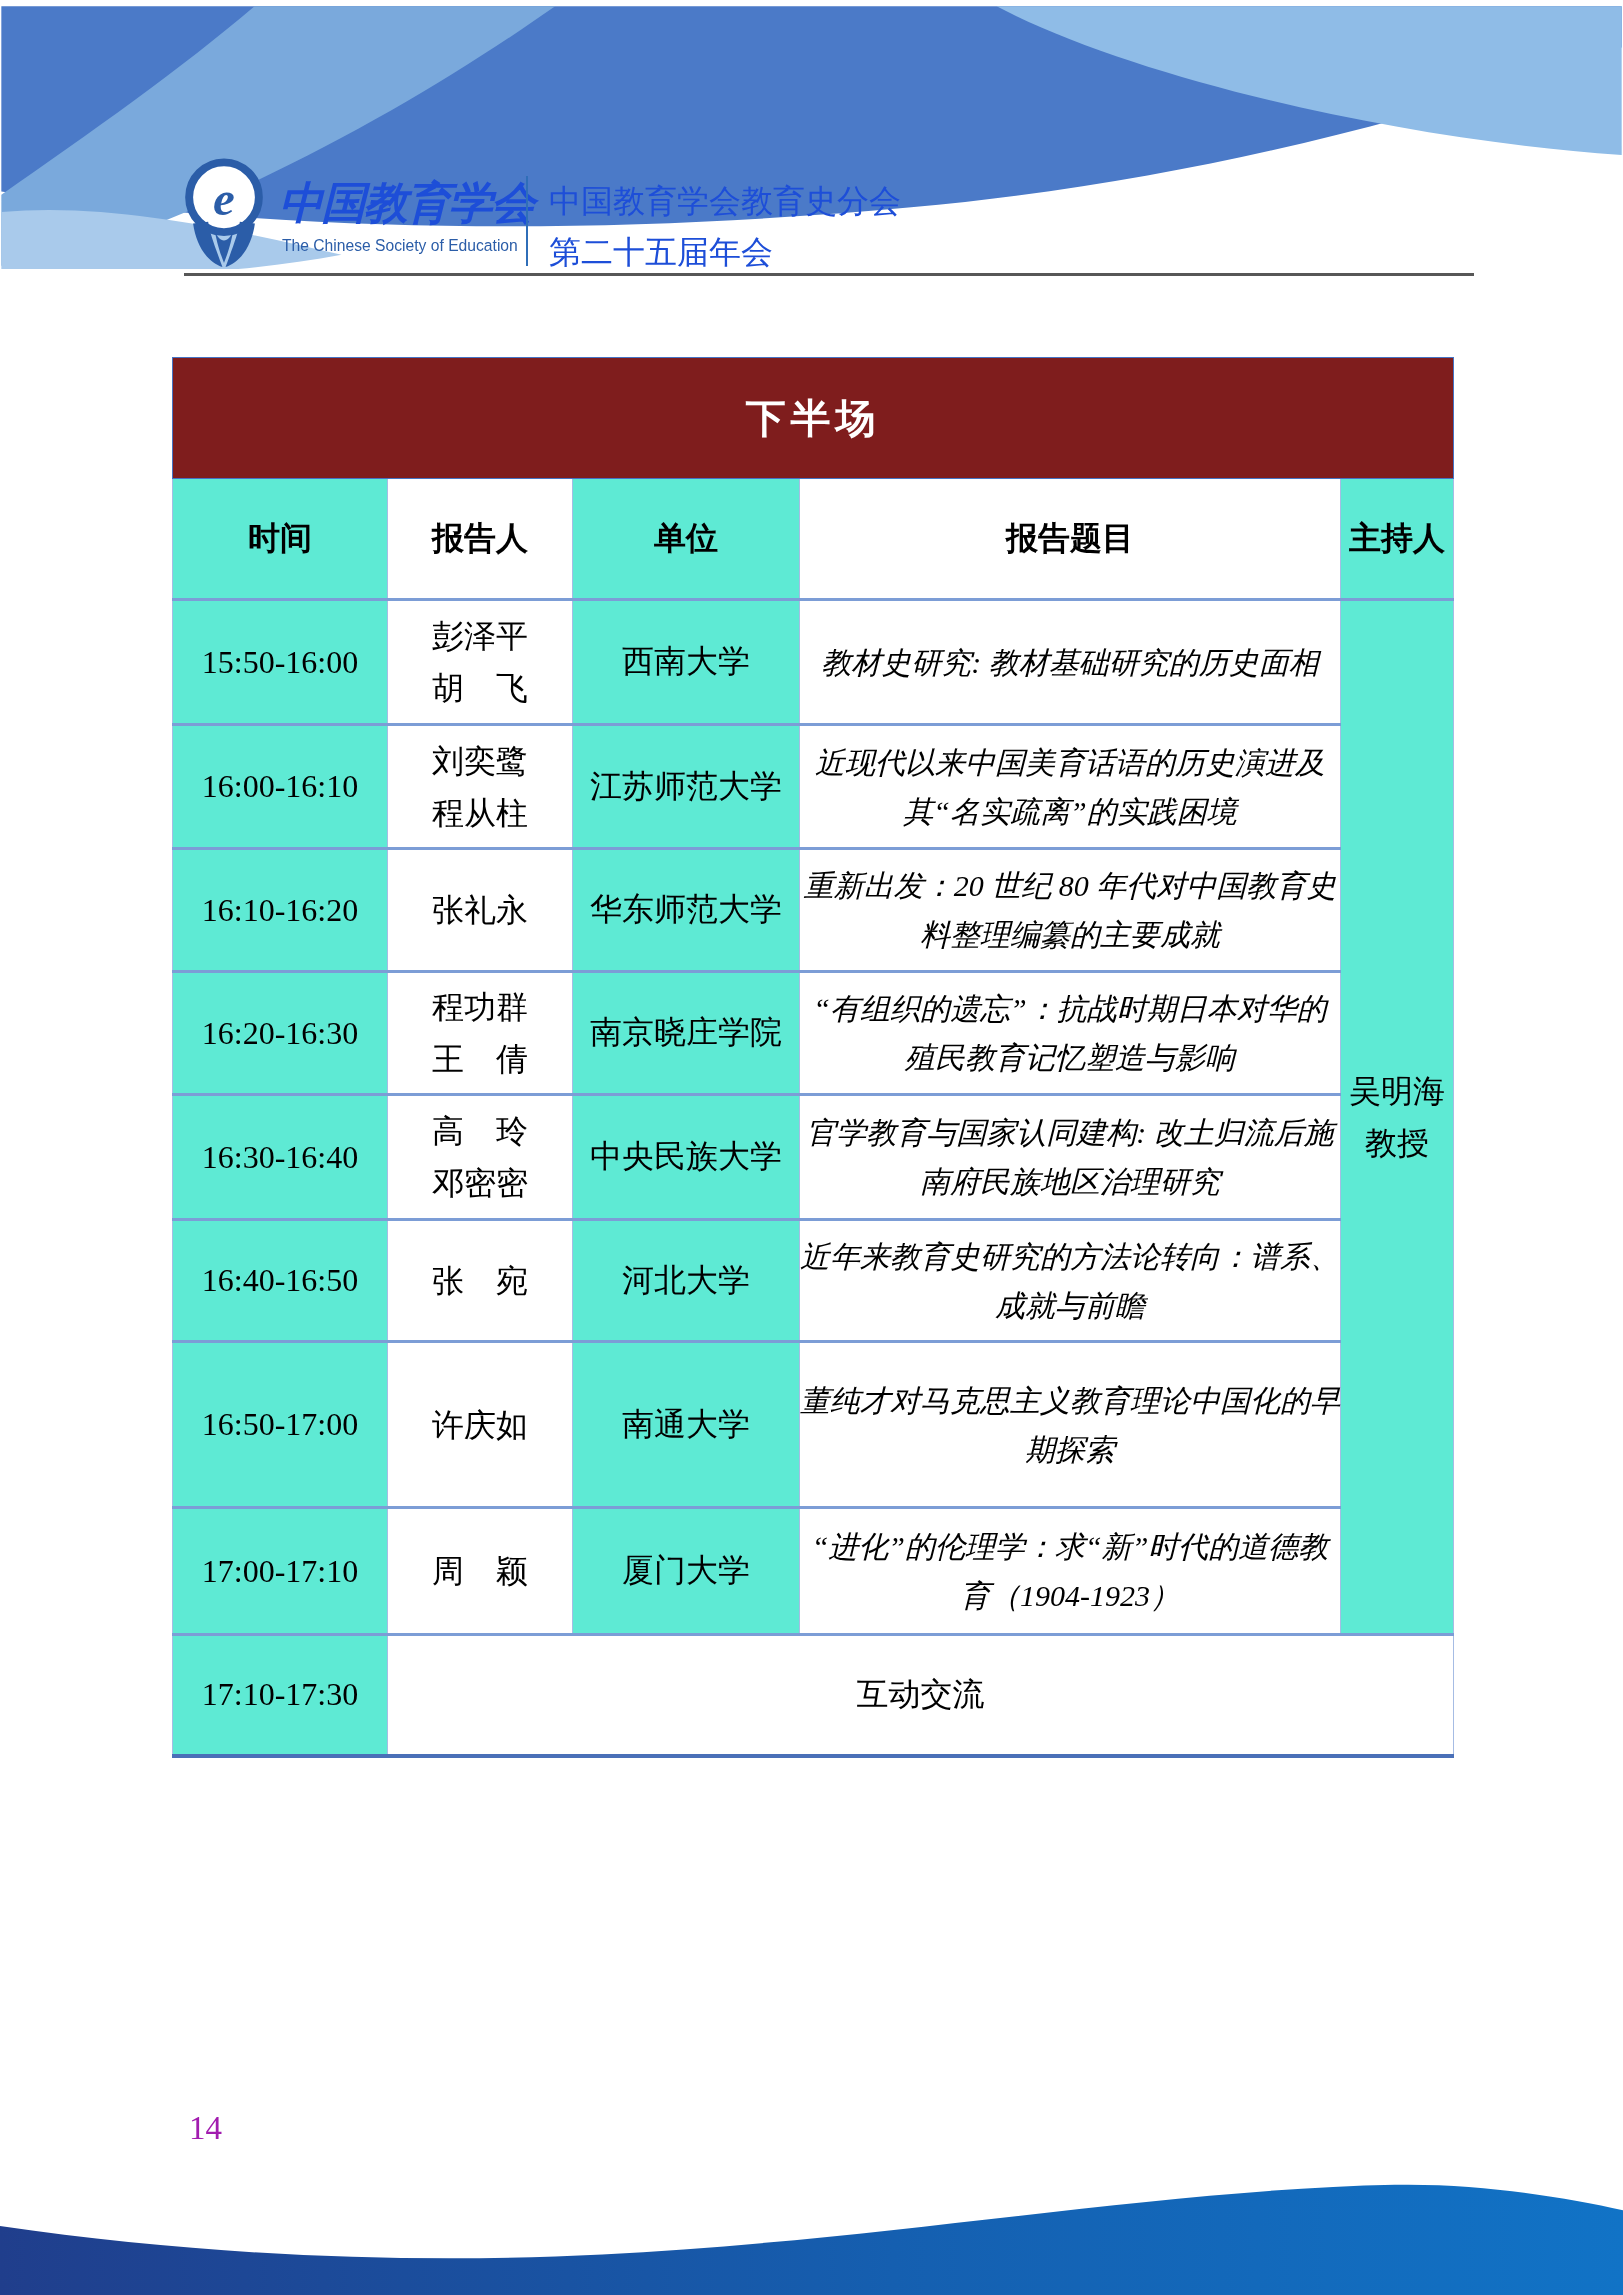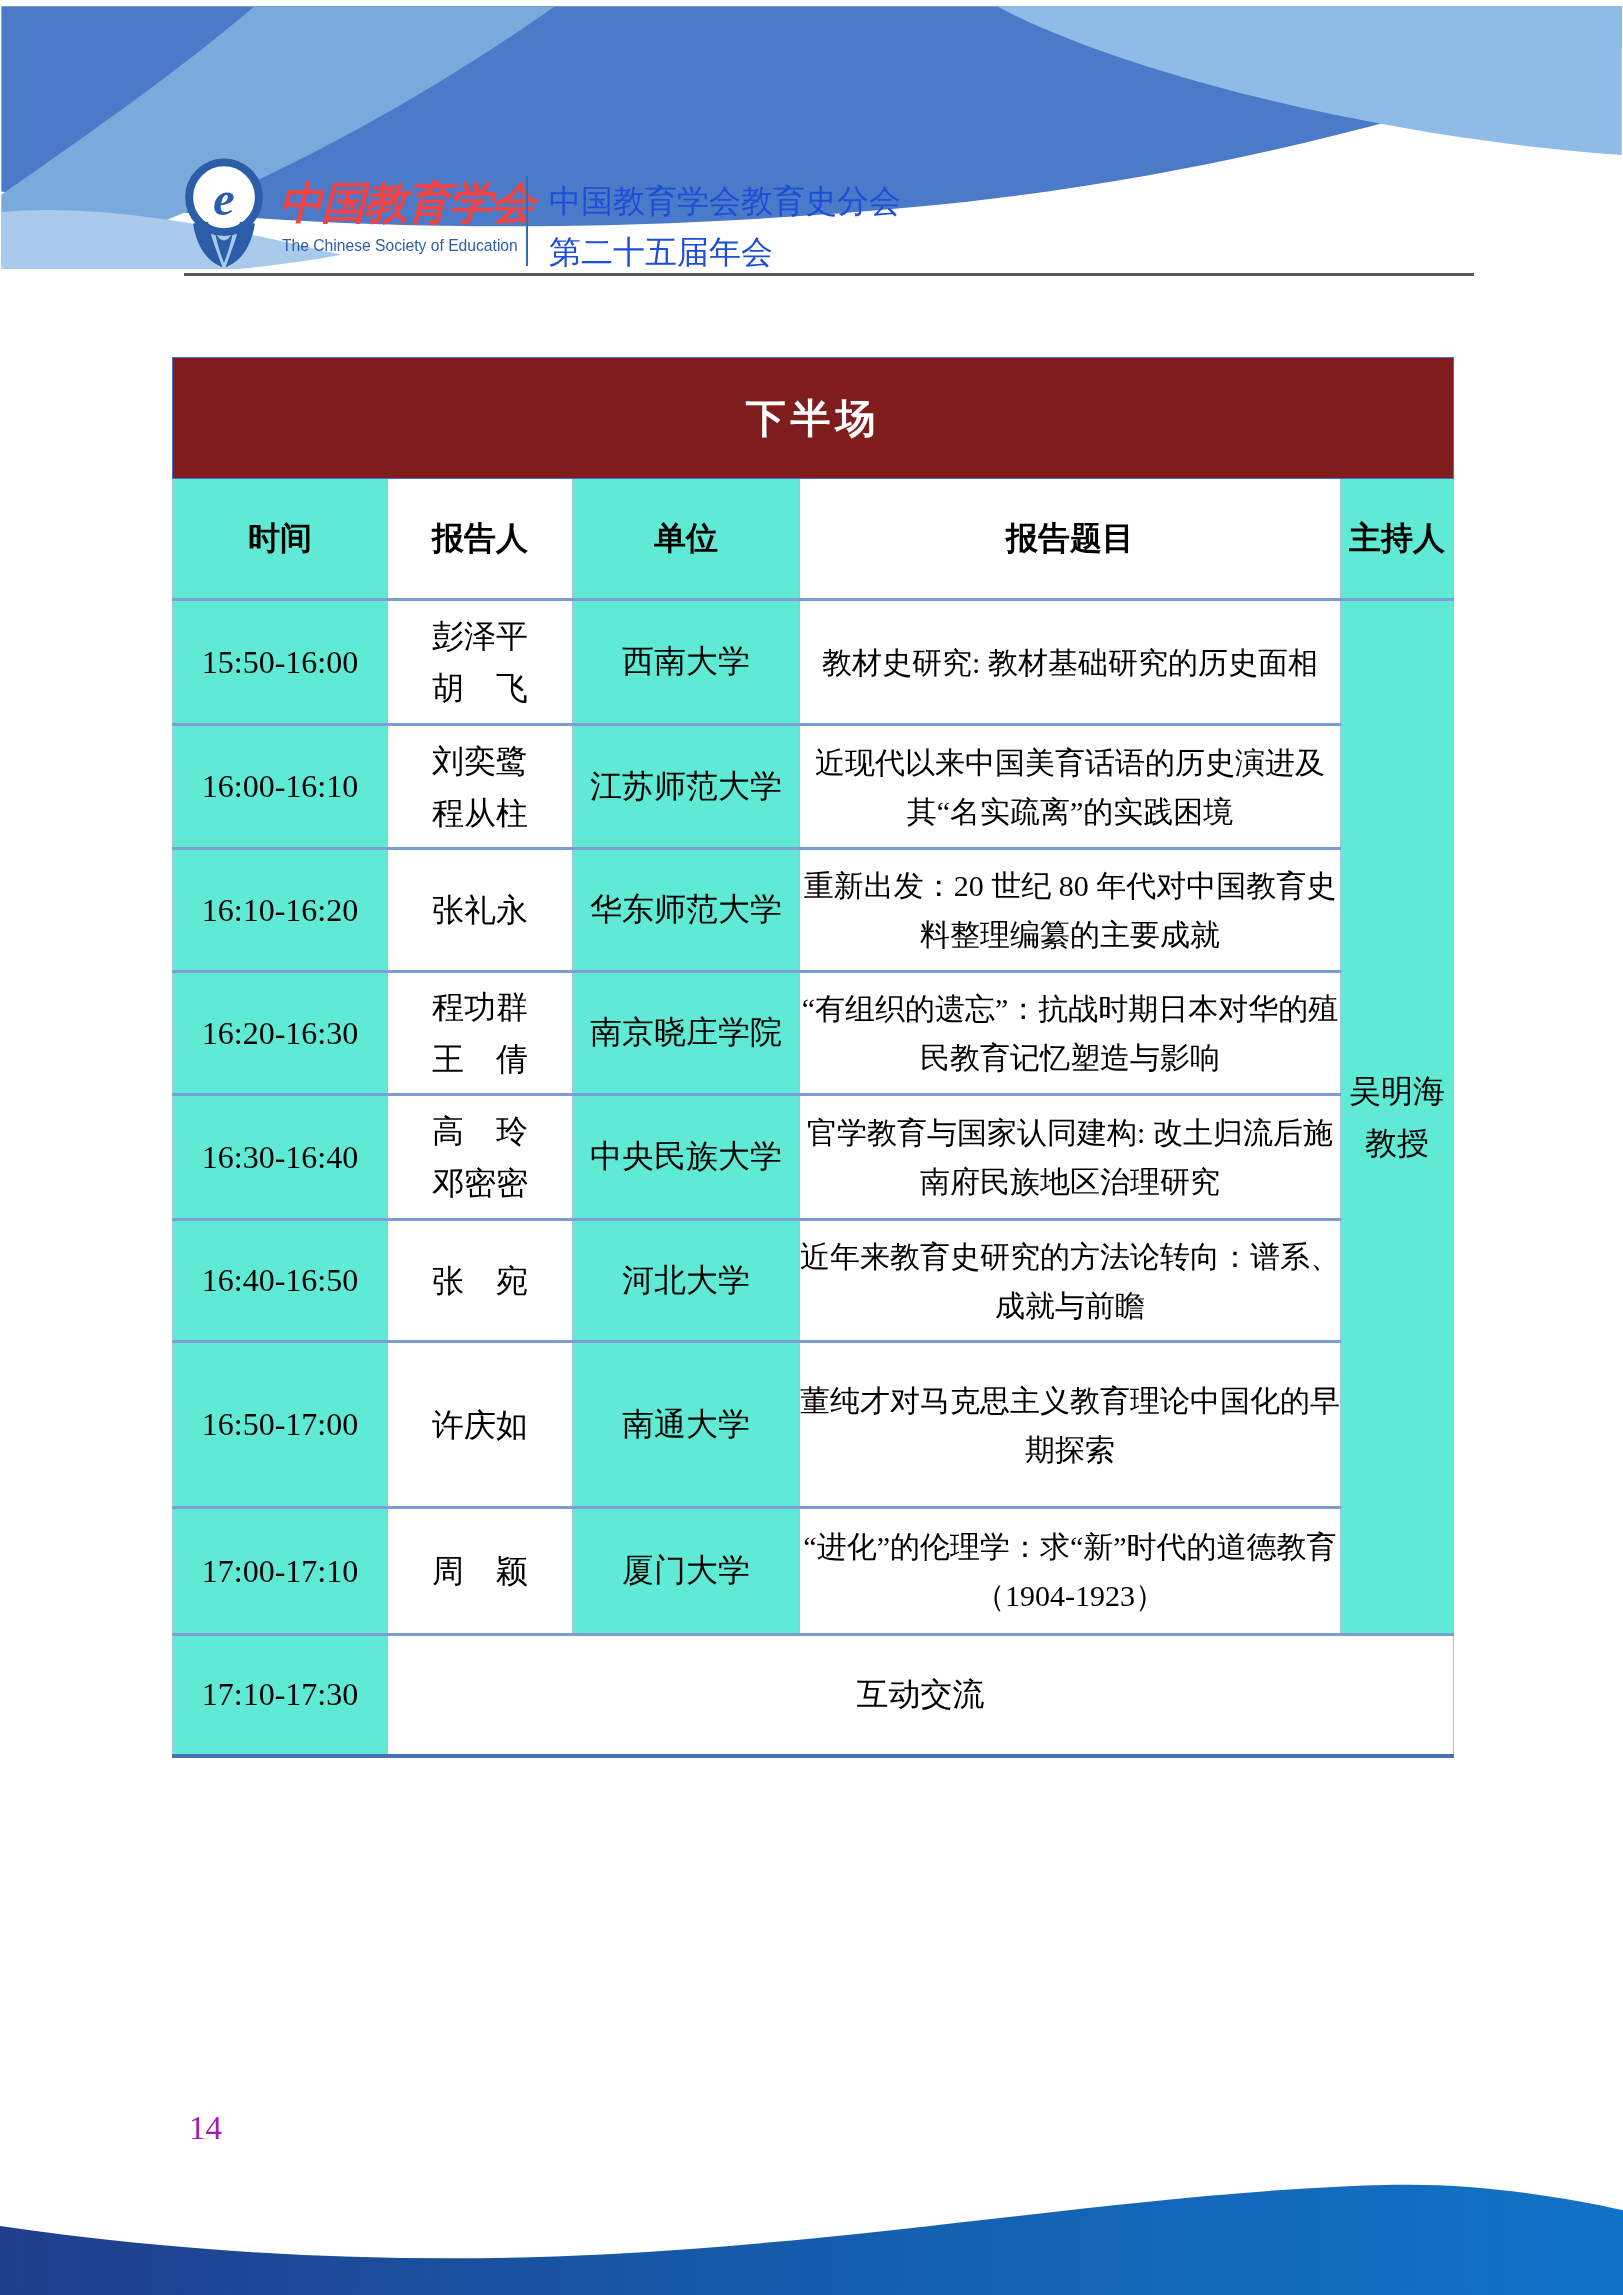--- a/index.html
+++ b/index.html
@@ -8,21 +8,21 @@
     overflow:hidden;font-family:"Liberation Serif",serif;color:#000;
   }
   
   .top-waves{position:absolute;top:0;left:0;width:1623px;height:269px;}
   
   .brand{position:absolute;top:0;left:0;width:1623px;height:333px;}
   .logo{position:absolute;left:182px;top:155px;width:84px;height:113px;}
   .brand-cn{
     position:absolute;left:279px;top:174px;width:254px;
     font-family:"Liberation Serif",serif;font-weight:bold;font-style:italic;
-    font-size:44px;letter-spacing:-1.6px;color:#ef4444;white-space:nowrap;
+    font-size:44px;letter-spacing:-1.6px;color:#1d4ed8;white-space:nowrap;
   }
   .brand-en{
     position:absolute;left:282px;top:235px;
     font-family:"Liberation Sans",sans-serif;font-size:17.4px;color:#2B5DA8;
     transform:scaleX(.9);transform-origin:left center;white-space:nowrap;
   }
   .brand-divider{position:absolute;left:526px;top:176px;width:2.4px;height:90px;background:#2F6EB8;}
   .org-block{
     position:absolute;left:549px;top:176px;
     font-family:"Liberation Sans",sans-serif;color:#1d4ed8;
@@ -44,21 +44,21 @@
     background:#7f1d1d;border:1.6px solid #4573C4;color:#ffffff;
     font-family:"Liberation Sans",sans-serif;font-weight:bold;
     font-size:40px;letter-spacing:4.8px;height:120px;
   }
   tr.colhead td{font-weight:bold;font-size:32px;height:119px;border-top:none;}
   td.light{background:#5eead4;}
   td.white{background:#ffffff;}
   .time{font-size:32px;}
   .names{font-size:32px;line-height:52px;}
   .org{font-size:32px;}
-  td.topic{font-size:30px;line-height:49px;text-align:left;padding:0 17.4px;}
+  td.topic{font-size:30px;line-height:49px;text-align:left;padding:0 17.4px;font-style:italic;}
   .host-cell{font-size:32px;line-height:52px;}
   .merged{font-size:32px;margin-left:44px;}
   
   .page-number{position:absolute;left:189px;top:2110px;font-size:33px;color:#a21caf;}
   .bottom-wave{position:absolute;left:0;top:2137px;width:1623px;height:159px;}
 </style>
 </head>
 <body>
 
 <div class="page">

